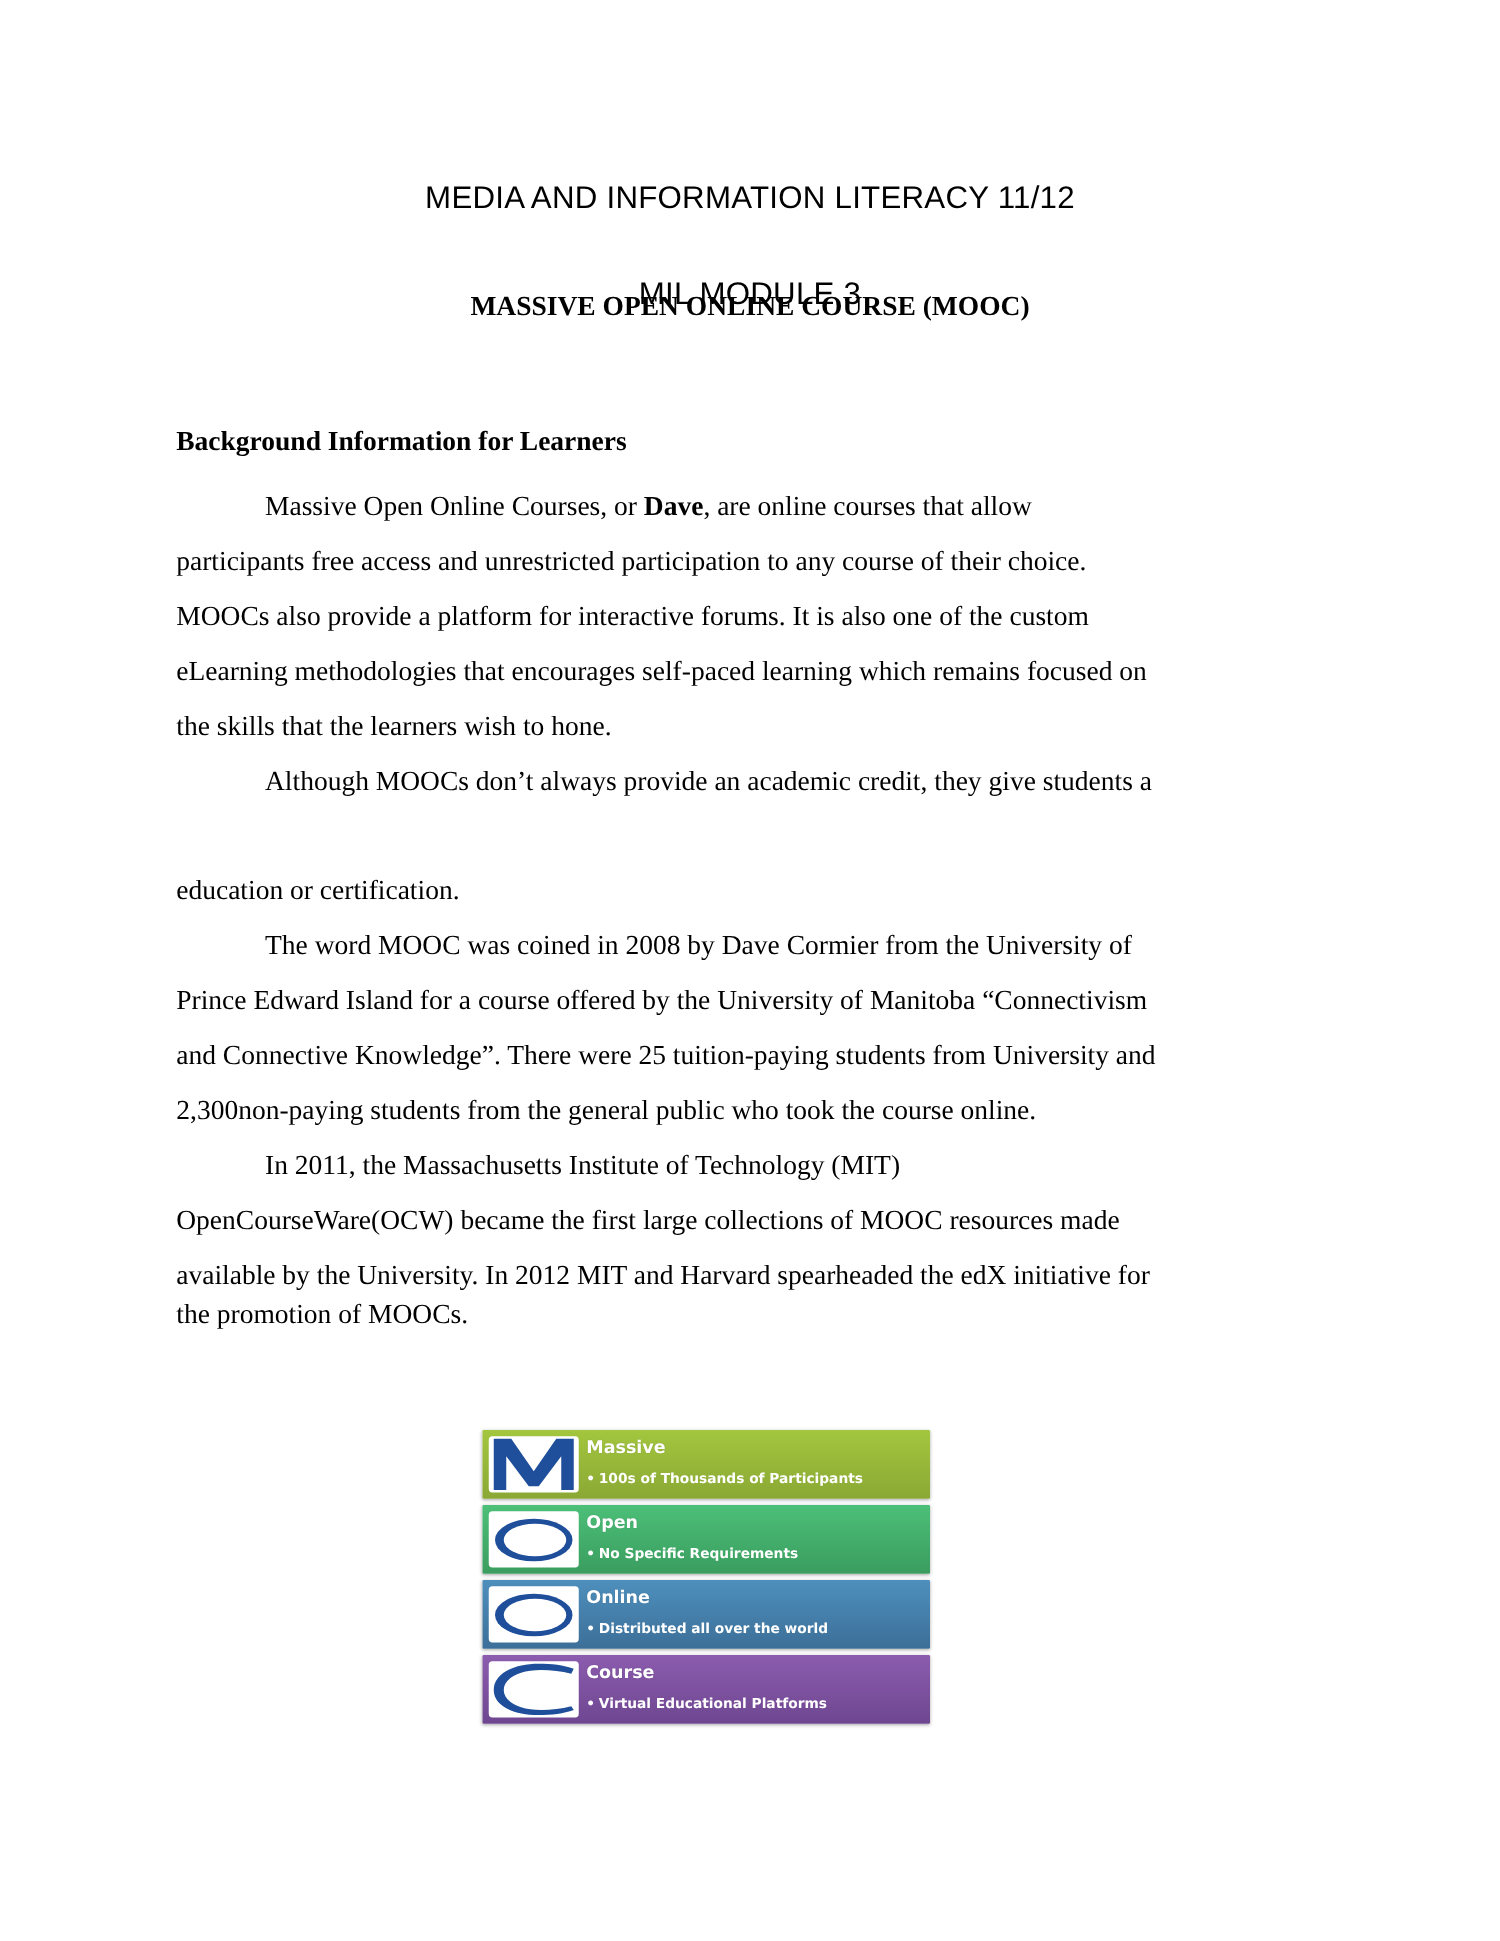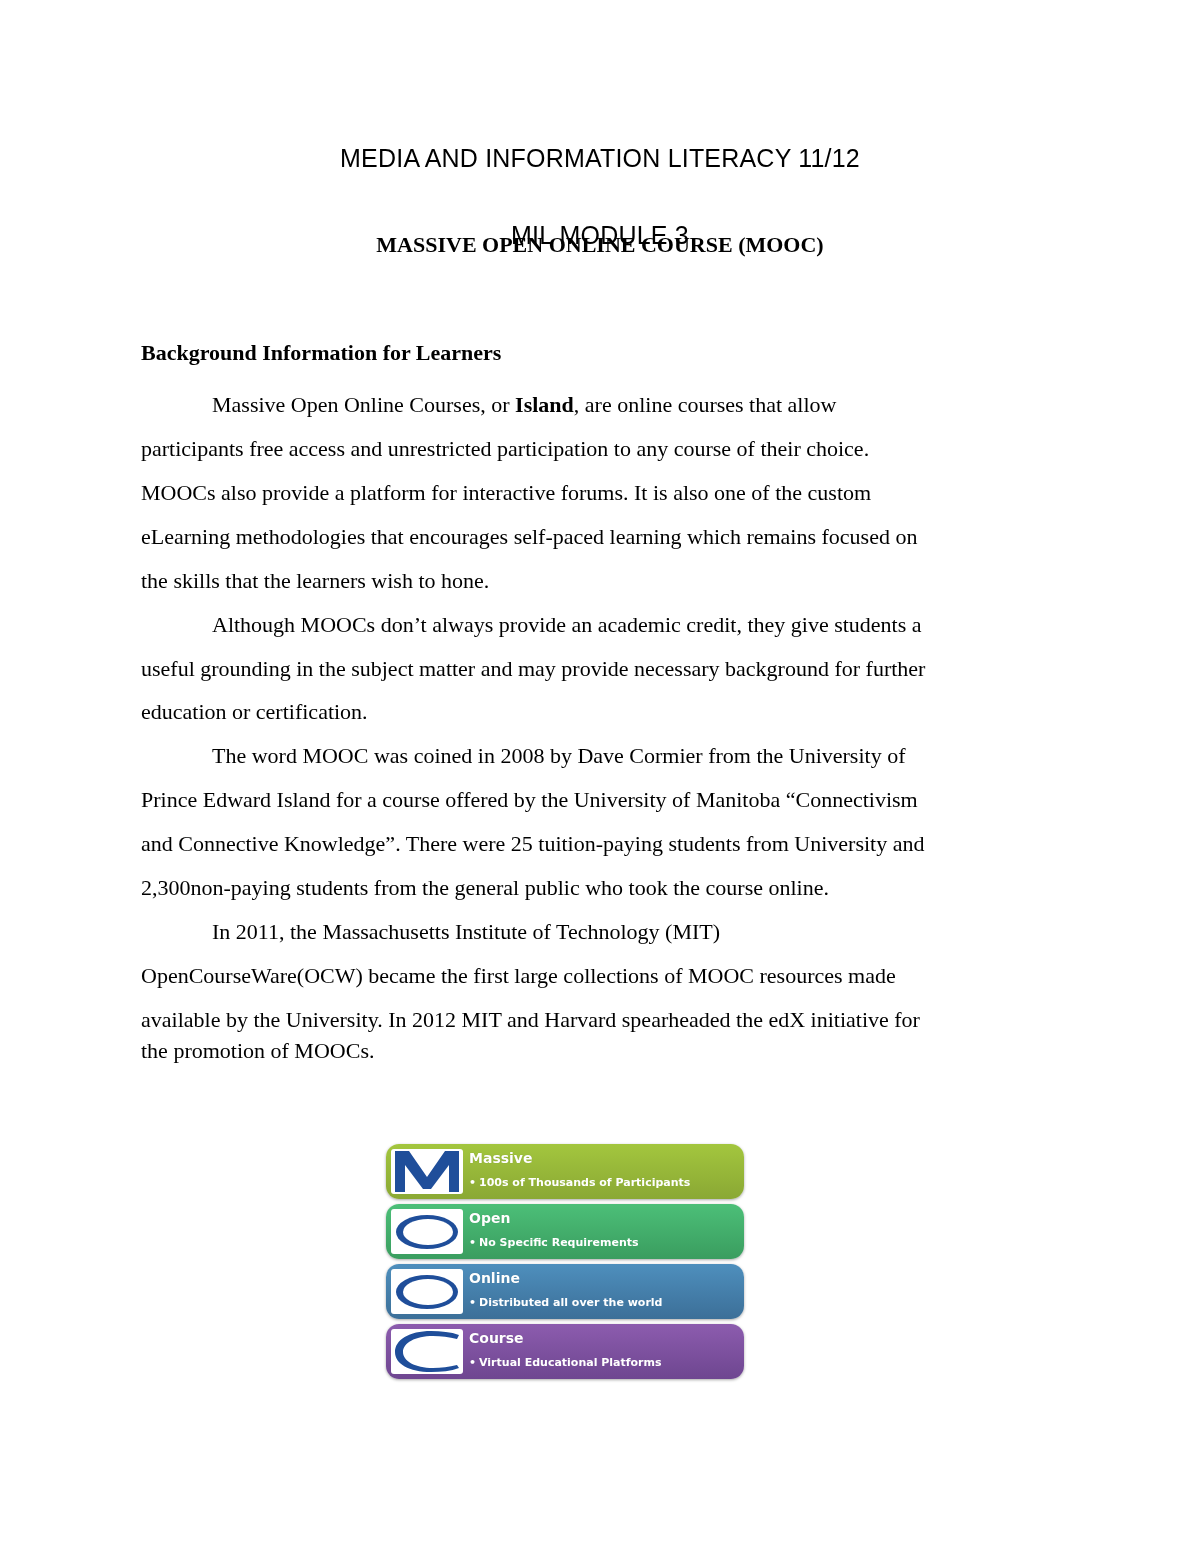--- a/index.html
+++ b/index.html
@@ -67,21 +67,21 @@
     .mooc {
       position: absolute;
       left: 386px;
       top: 1144px;
       width: 358px;
     }
     .mooc-row {
       position: relative;
       height: 55px;
       margin-bottom: 5px;
-      border-radius: 13px;
+      border-radius: 1px;
       box-shadow: 0 1px 3px rgba(0,0,0,0.35);
     }
     .mooc-row.massive { background: linear-gradient(#a3c63e, #8aa834); }
     .mooc-row.open    { background: linear-gradient(#4cbf78, #3a9d5f); }
     .mooc-row.online  { background: linear-gradient(#4e8fbd, #3c6f98); }
     .mooc-row.course  { background: linear-gradient(#8c5cae, #6e4690); }
     .letter-box {
       position: absolute;
       left: 5px;
       top: 5px;
@@ -121,29 +121,28 @@
 
 <div class="page">
 
   <div id="title1" class="title-sans">MEDIA AND INFORMATION LITERACY 11/12</div>
   <div id="title2" class="title-sans">MIL MODULE 3</div>
   <div class="title-serif">MASSIVE OPEN ONLINE COURSE (MOOC)</div>
 
   <div class="section-heading">Background Information for Learners</div>
 
   <div class="line indent" style="top:390px;">
-    <span>Massive Open Online Courses, or </span><span class="bold">Island</span><span>, are online courses that allow</span>
+    <span>Massive Open Online Courses, or </span><span class="bold">Dave</span><span>, are online courses that allow</span>
   </div>
   <div class="line" style="top:434px;">participants free access and unrestricted participation to any course of their choice.</div>
   <div class="line" style="top:478px;">MOOCs also provide a platform for interactive forums.  It is also one of the custom</div>
   <div class="line" style="top:522px;">eLearning methodologies that encourages self-paced learning which remains focused on</div>
   <div class="line" style="top:566px;">the skills that the learners wish to hone.</div>
 
   <div class="line indent" style="top:610px;">Although MOOCs don’t always provide an academic credit, they give students a</div>
-  <div class="line" style="top:654px;">useful grounding in the subject matter and may provide necessary background for further</div>
   <div class="line" style="top:697px;">education or certification.</div>
 
   <div class="line indent" style="top:741px;">The word MOOC was coined in 2008 by Dave Cormier from the University of</div>
   <div class="line" style="top:785px;">Prince Edward Island for a course offered by the University of Manitoba “Connectivism</div>
   <div class="line" style="top:829px;">and Connective Knowledge”. There were 25 tuition-paying students from University and</div>
   <div class="line" style="top:873px;">2,300non-paying students from the general public who took the course online.</div>
 
   <div class="line indent" style="top:917px;">In 2011, the Massachusetts Institute of Technology  (MIT)</div>
   <div class="line" style="top:961px;">OpenCourseWare(OCW) became the first large collections of MOOC resources made</div>
   <div class="line" style="top:1005px;">available by the University. In 2012 MIT and Harvard spearheaded the edX initiative for</div>

